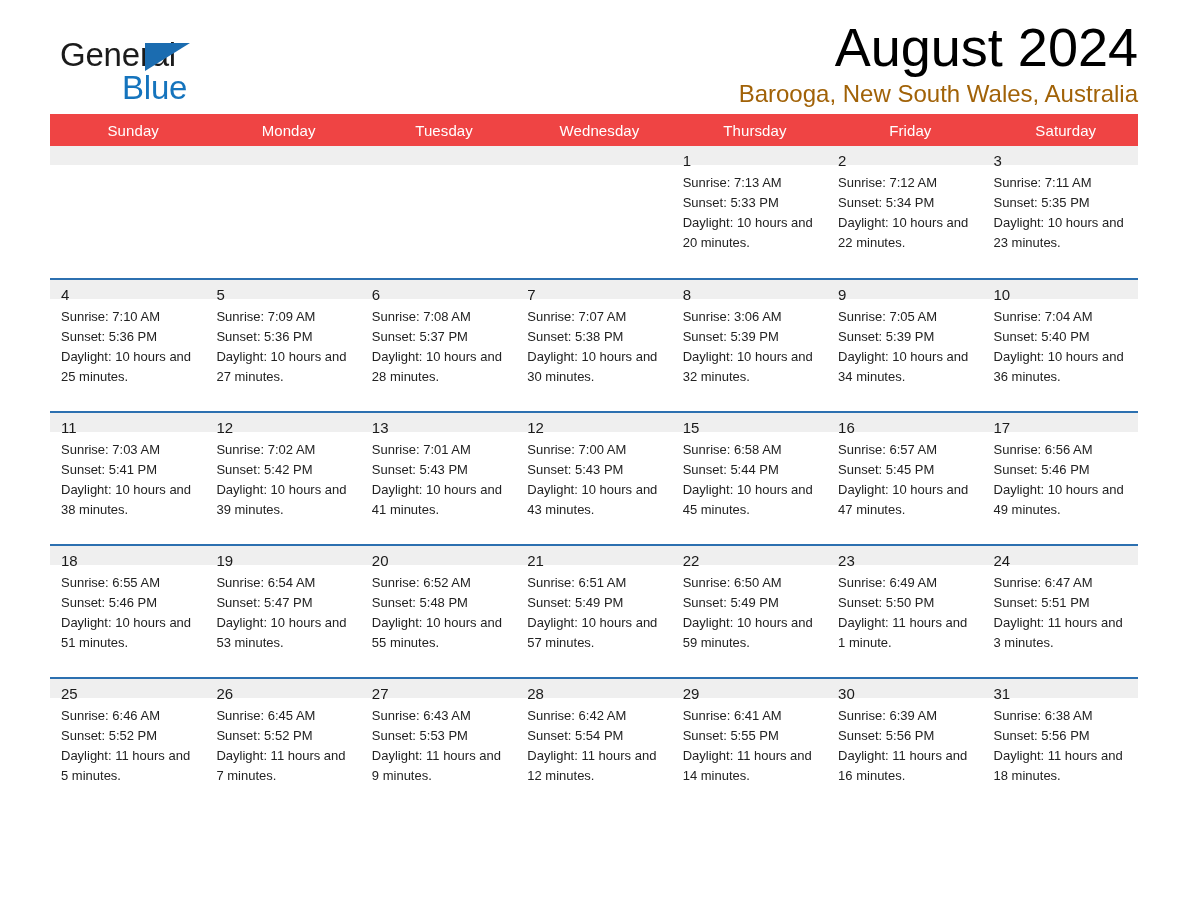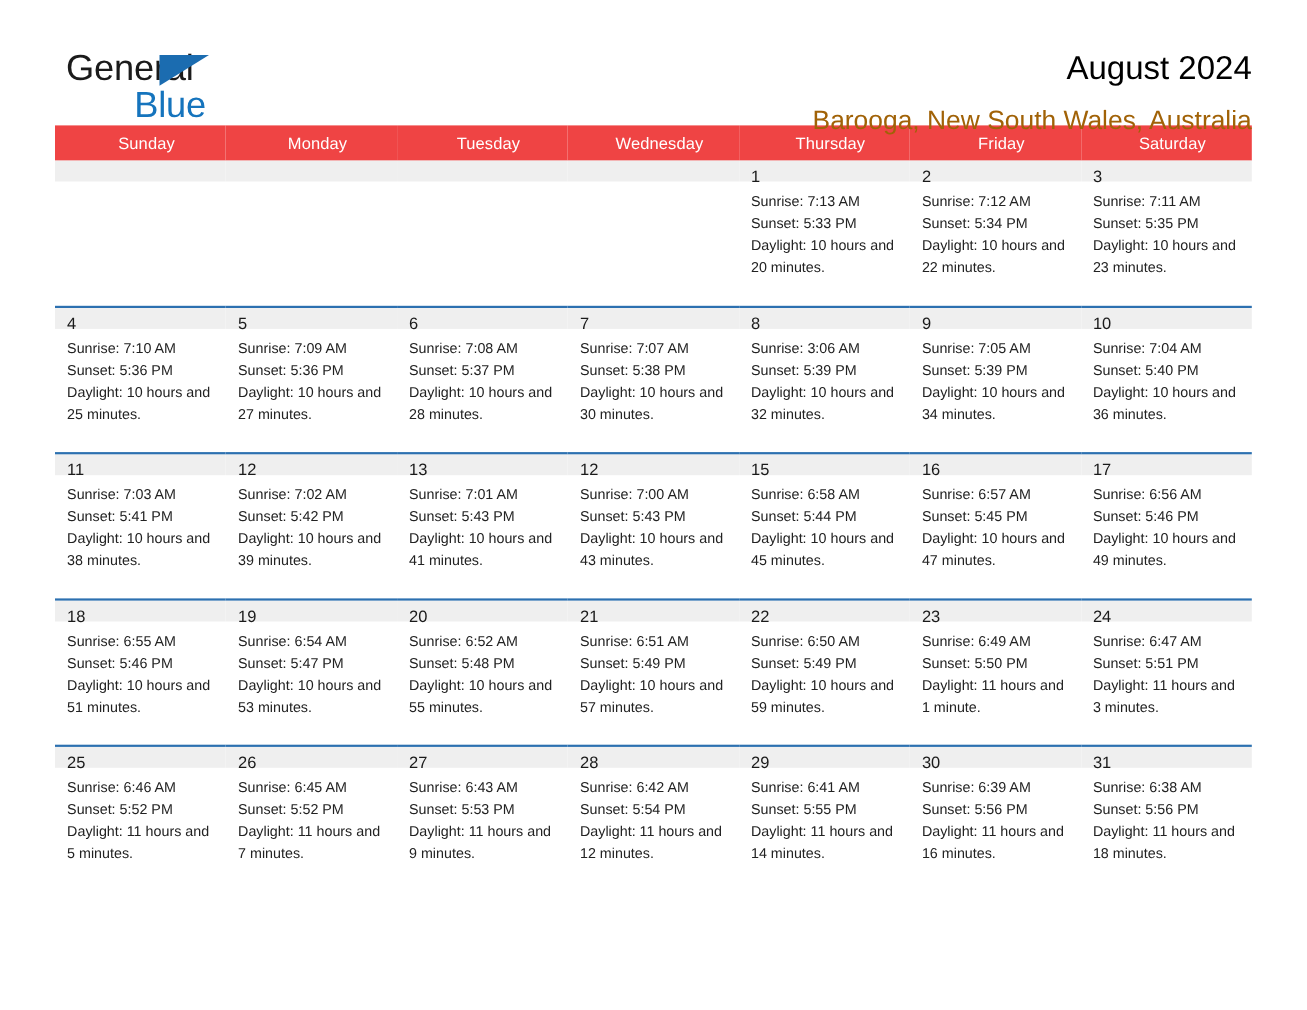--- a/index.html
+++ b/index.html
@@ -18,21 +18,21 @@
     position: relative;
     width: 1188px;
     height: 918px;
     box-sizing: border-box;
     padding: 0 50px;
   }
 
   
   .top {
     display: flex;
-    align-items: center;
+    align-items: flex-end;
     justify-content: space-between;
     padding-top: 52px;
     height: 110px;
     box-sizing: border-box;
   }
   .logo {
     position: relative;
     width: 230px;
     height: 72px;
     padding-left: 10px;
@@ -61,21 +61,21 @@
     width: 0;
     height: 0;
     border-left: 45px solid #1b6cb0;
     border-bottom: 28px solid transparent;
   }
   .titles {
     text-align: right;
     padding-top: 2px;
   }
   .month-title {
-    font-size: 30px;
+    font-size: 54px;
     line-height: 50px;
     font-weight: 400;
     color: #000000;
     letter-spacing: 0px;
   }
   .location-title {
     font-size: 24px;
     line-height: 32px;
     font-weight: 400;
     color: #a16207;

